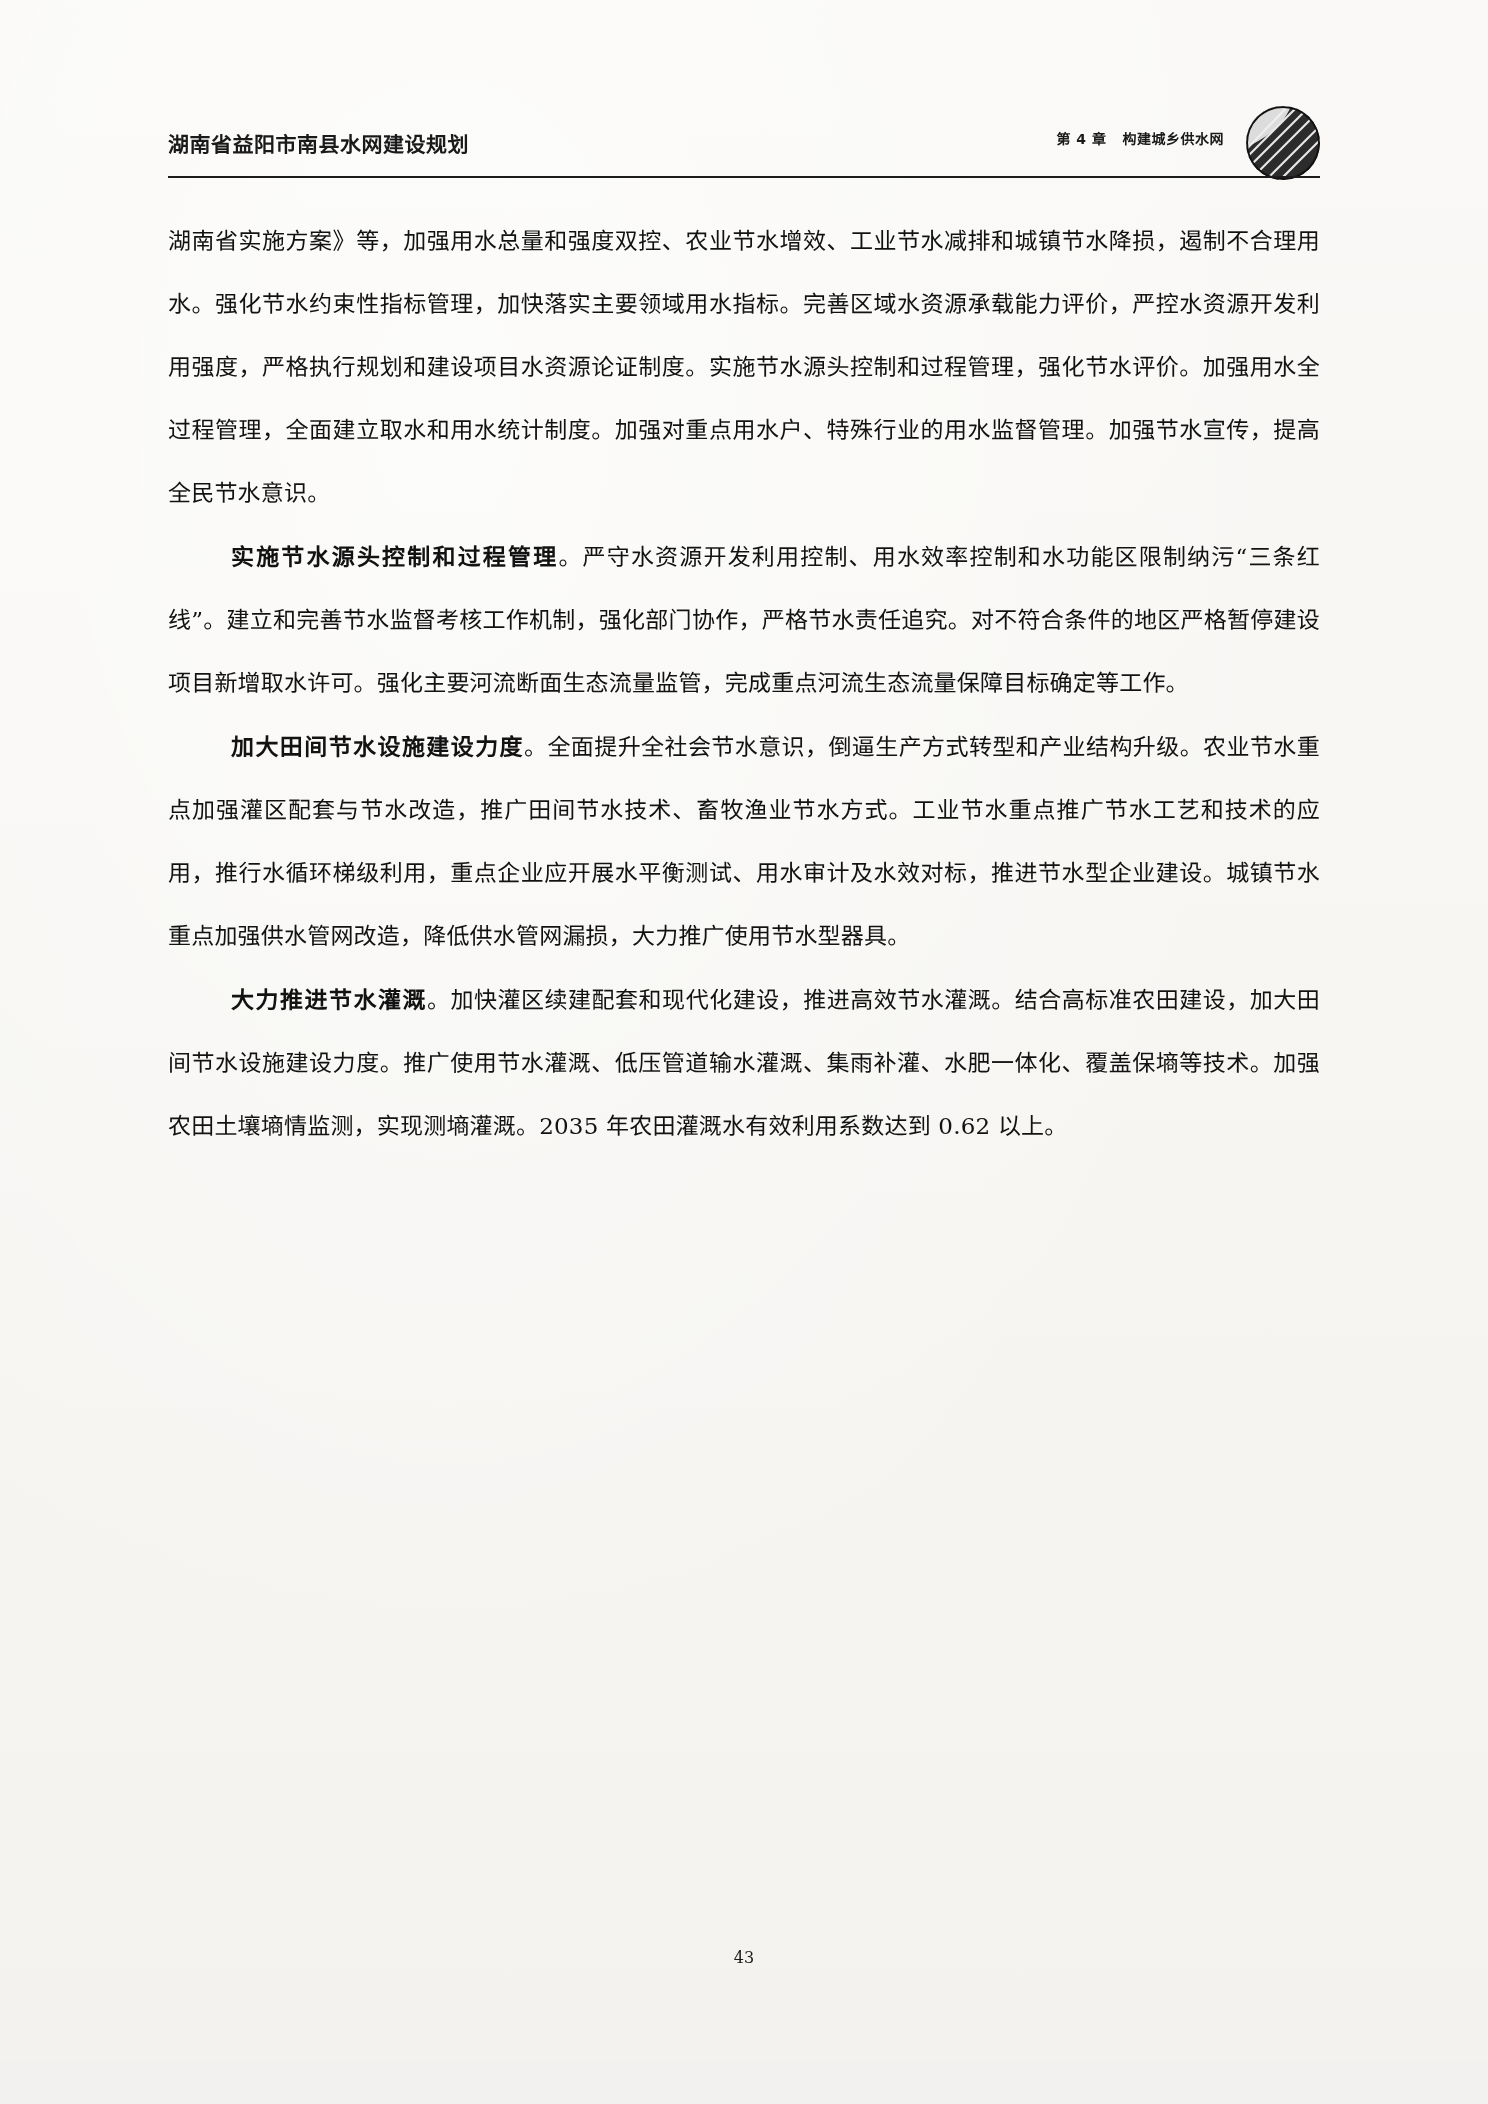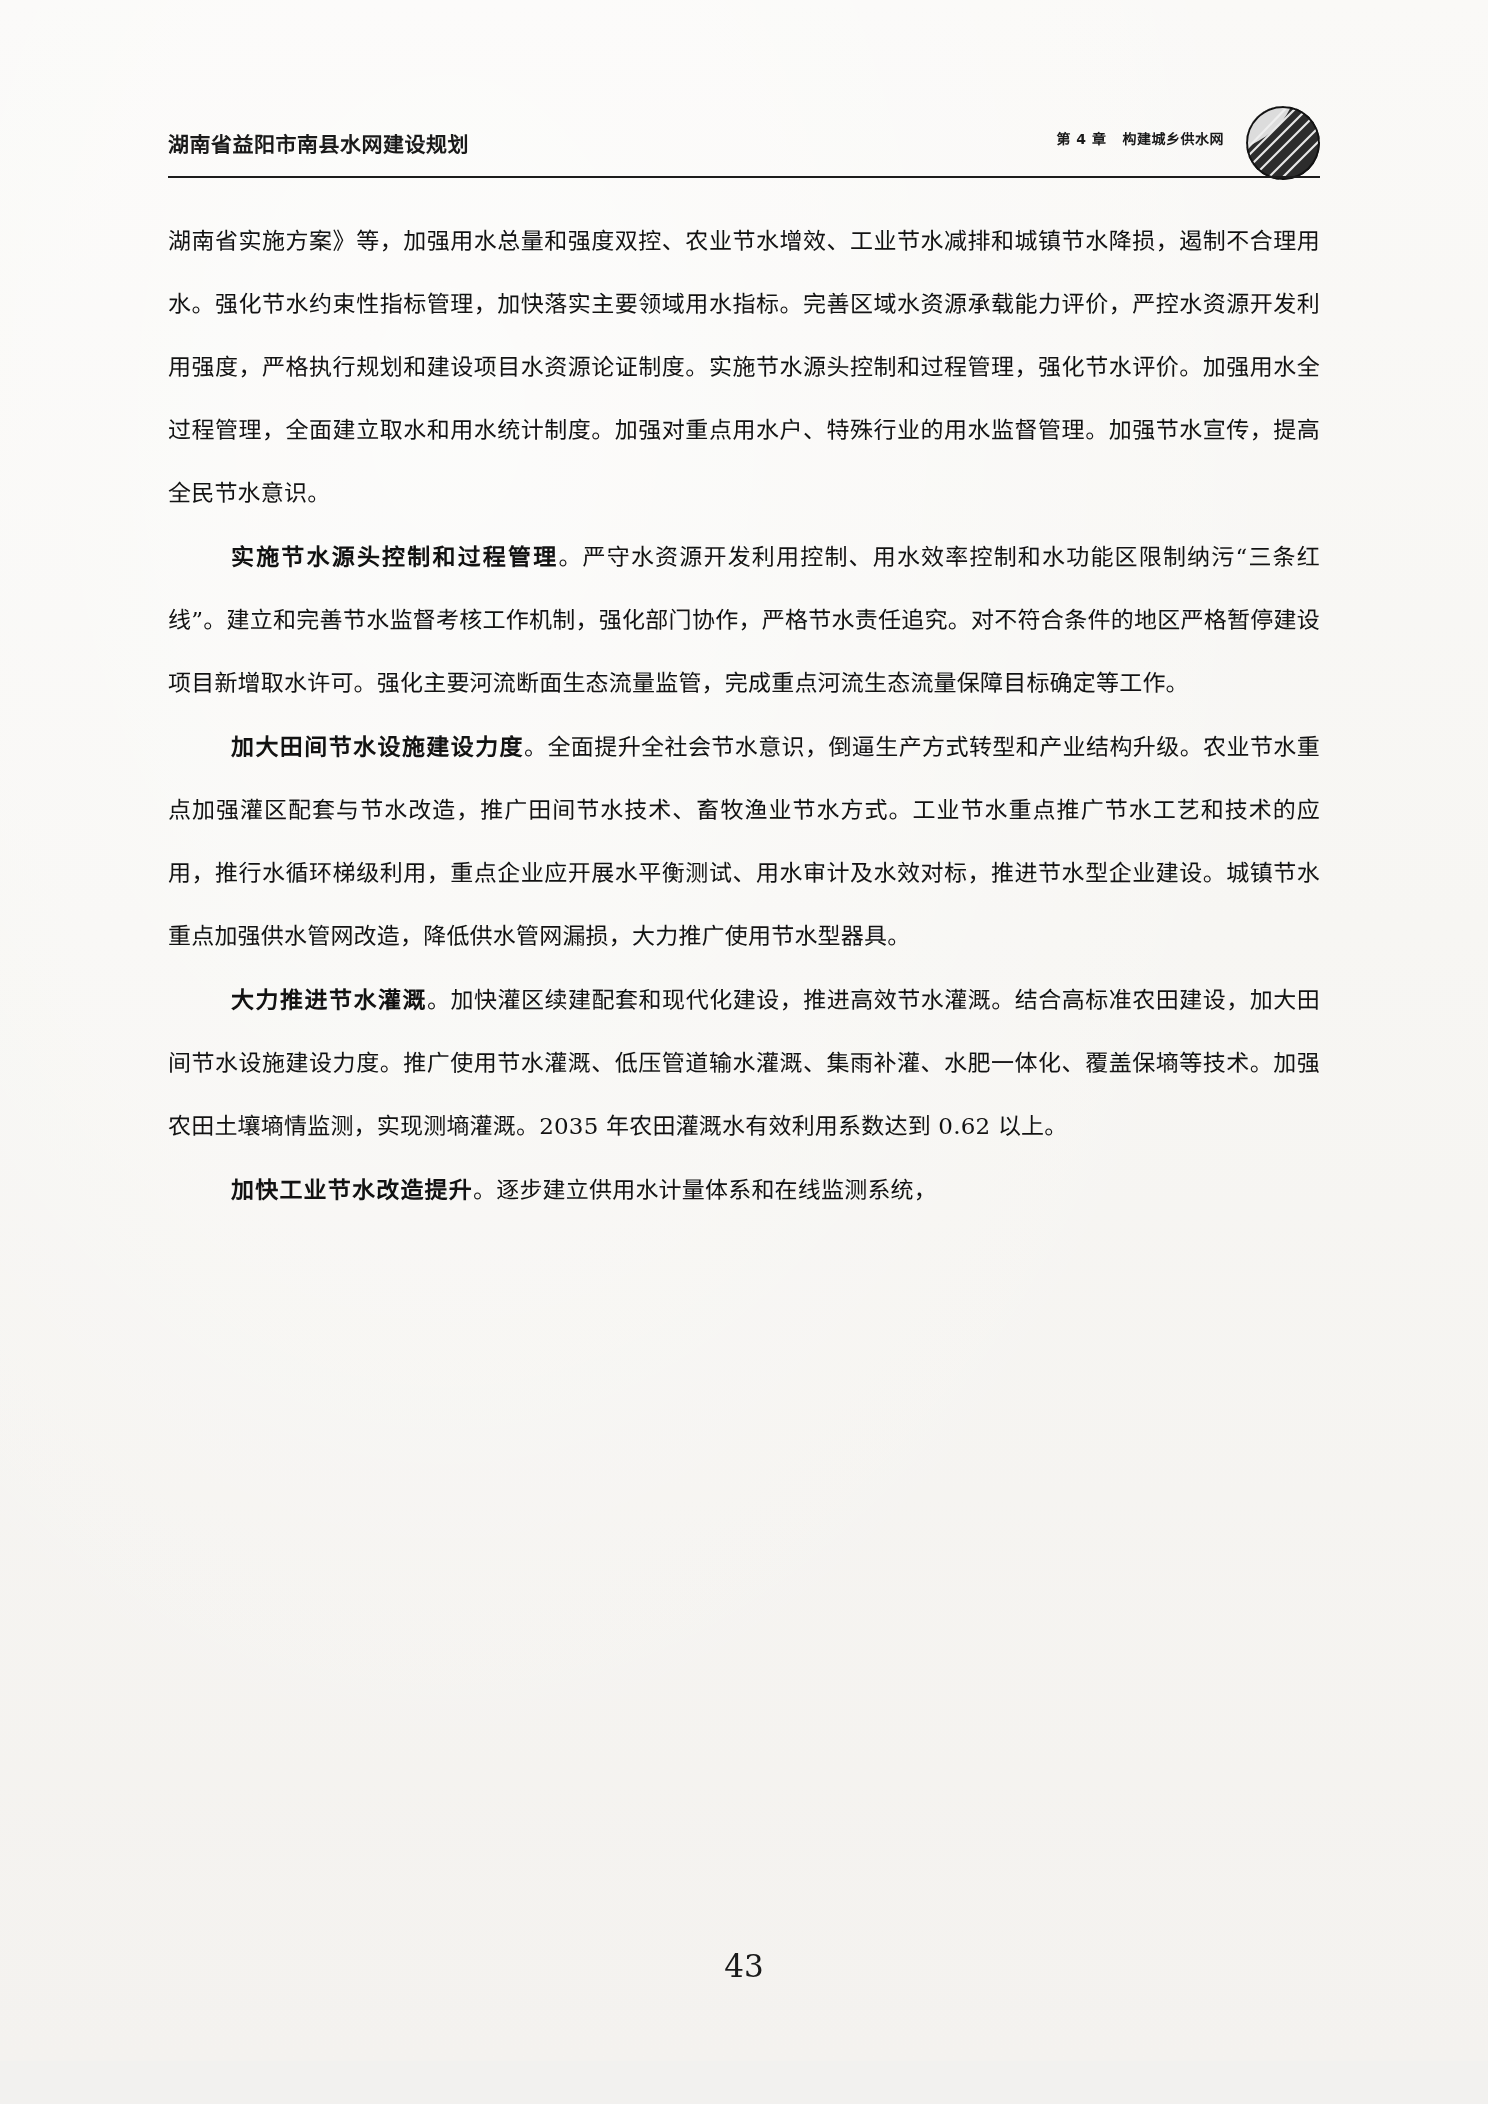--- a/index.html
+++ b/index.html
@@ -106,21 +106,21 @@
     letter-spacing: 1.2px;
   }
 
   
   .page-number {
     position: absolute;
     left: 0;
     right: 0;
     top: 1948px;
     text-align: center;
-    font-size: 31px;
+    font-size: 16px;
     font-family: "DejaVu Serif", "Liberation Serif", serif;
     color: #1a1a1a;
   }
 </style>
 </head>
 <body>
 
 <div class="page">
   <div class="content">
 
@@ -165,22 +165,19 @@
       </p>
 
       <p class="para indent">
         <span class="lead">加大田间节水设施建设力度</span><span>。全面提升全社会节水意识，倒逼生产方式转型和产业结构升级。农业节水重点加强灌区配套与节水改造，推广田间节水技术、畜牧渔业节水方式。工业节水重点推广节水工艺和技术的应用，推行水循环梯级利用，重点企业应开展水平衡测试、用水审计及水效对标，推进节水型企业建设。城镇节水重点加强供水管网改造，降低供水管网漏损，大力推广使用节水型器具。</span>
       </p>
 
       <p class="para indent">
         <span class="lead">大力推进节水灌溉</span><span>。加快灌区续建配套和现代化建设，推进高效节水灌溉。结合高标准农田建设，加大田间节水设施建设力度。推广使用节水灌溉、低压管道输水灌溉、集雨补灌、水肥一体化、覆盖保墒等技术。加强农田土壤墒情监测，实现测墒灌溉。2035 年农田灌溉水有效利用系数达到 0.62 以上。</span>
       </p>
 
-      <p class="para indent">
-        <span class="lead">加快工业节水改造提升</span><span>。逐步建立供用水计量体系和在线监测系统，</span>
-      </p>
 
     </div>
 
     <div class="page-number">43</div>
 
   </div>
 </div>
 
 </body></html>

